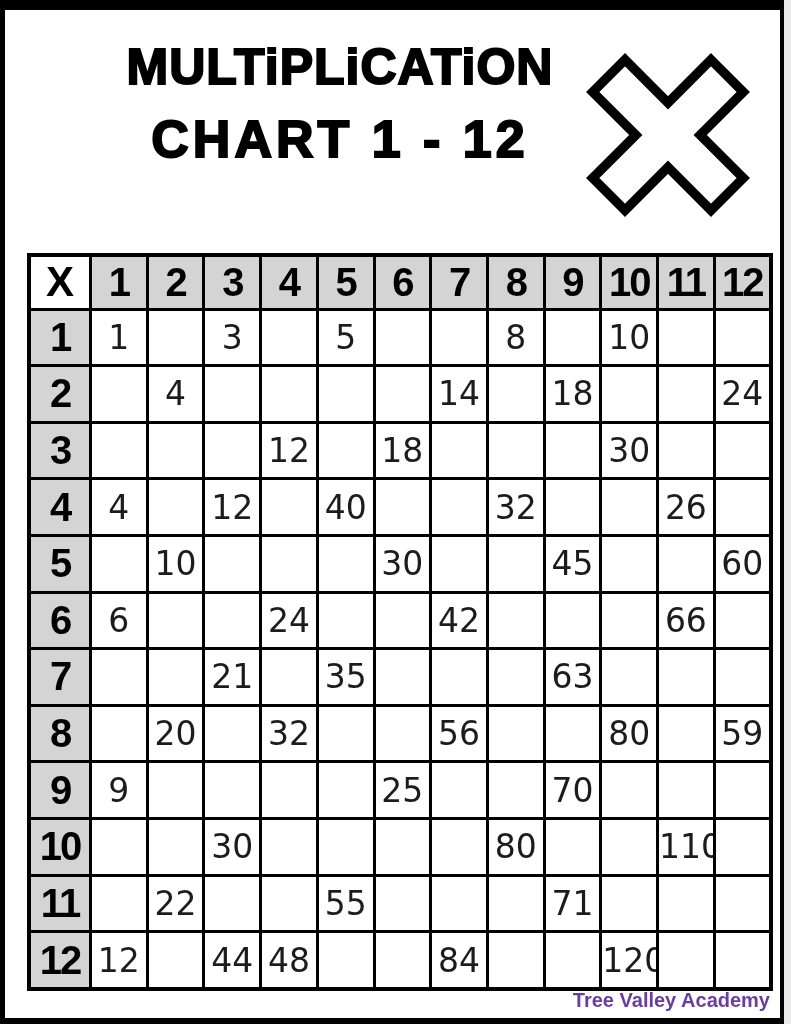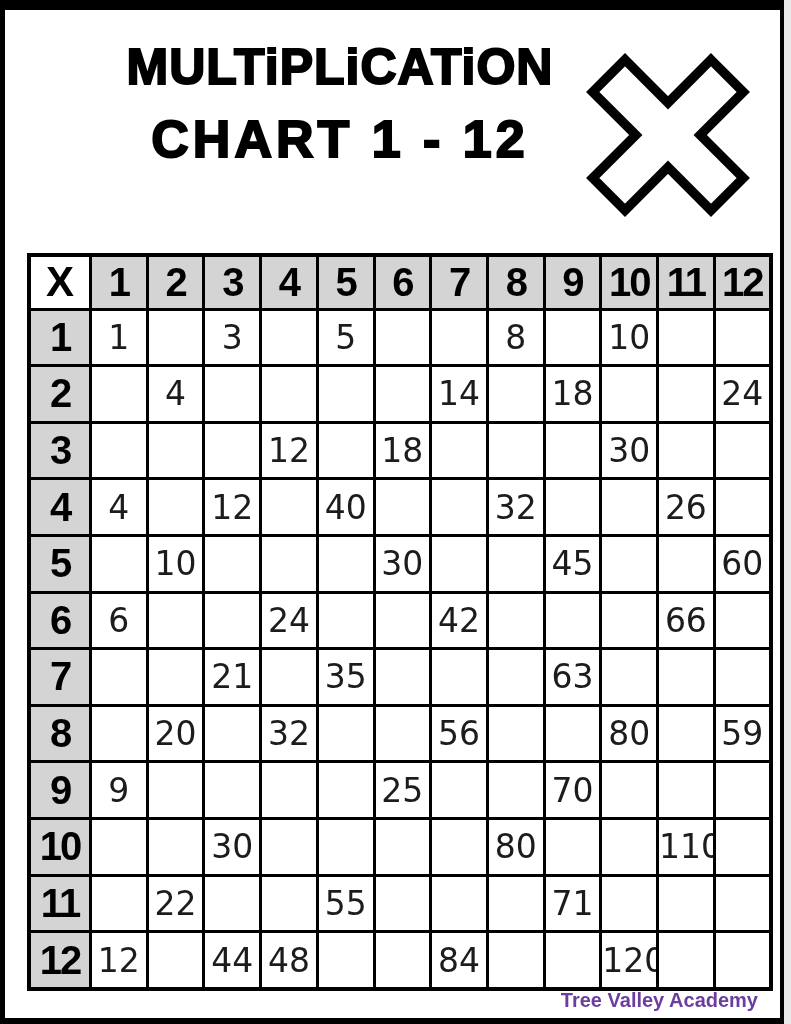--- a/index.html
+++ b/index.html
@@ -57,21 +57,21 @@
     font-size:40px;font-weight:900;color:#000;
     letter-spacing:-2px;
   }
   .cell{
     background:#fff;
     font-family:"DejaVu Sans",sans-serif;
     font-size:33px;font-weight:400;color:#1c1c1c;
     text-align:center;
   }
   .footer{
-    position:absolute;right:22px;bottom:6px;
+    position:absolute;right:10px;bottom:6px;
     font-size:20px;font-weight:bold;
   }
 </style>
 </head>
 <body>
 
 <div class="page">
 
   <div class="title-block">
     <div class="title-line1">MULTiPLiCATiON</div>

